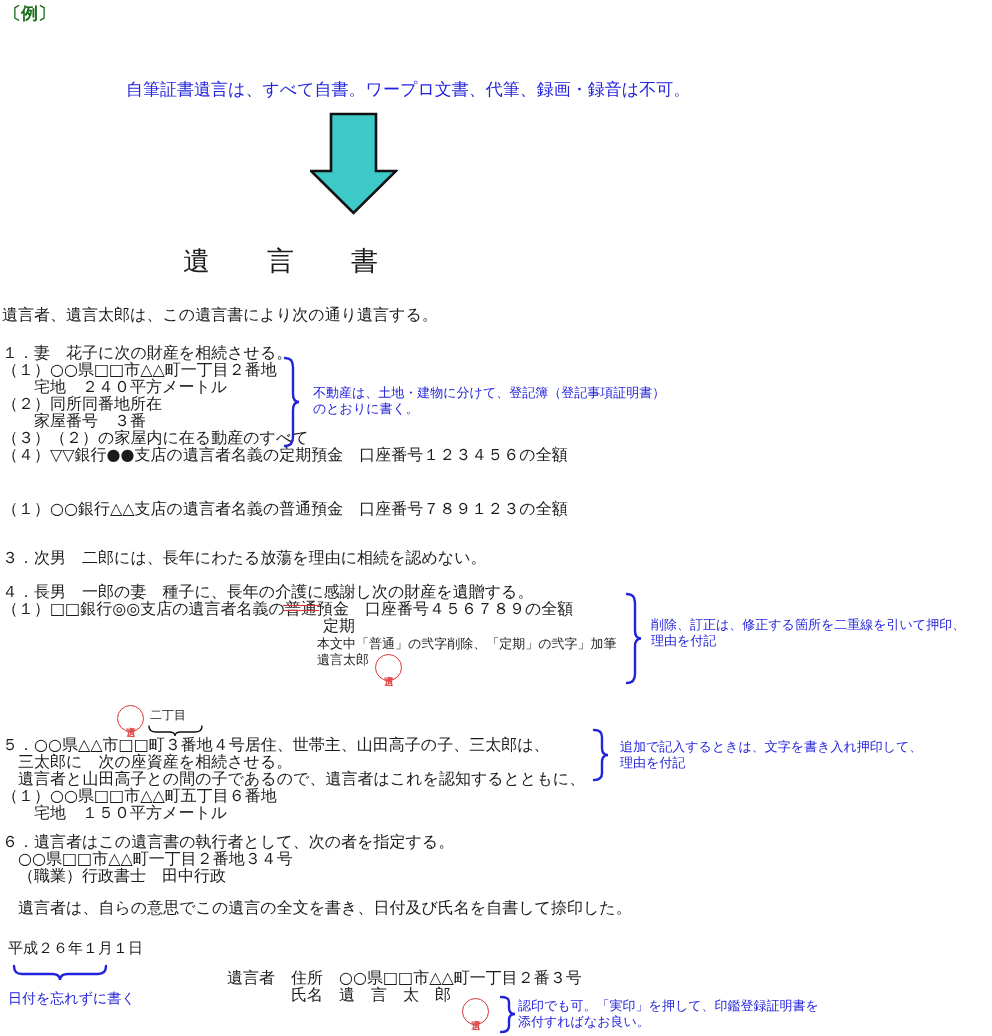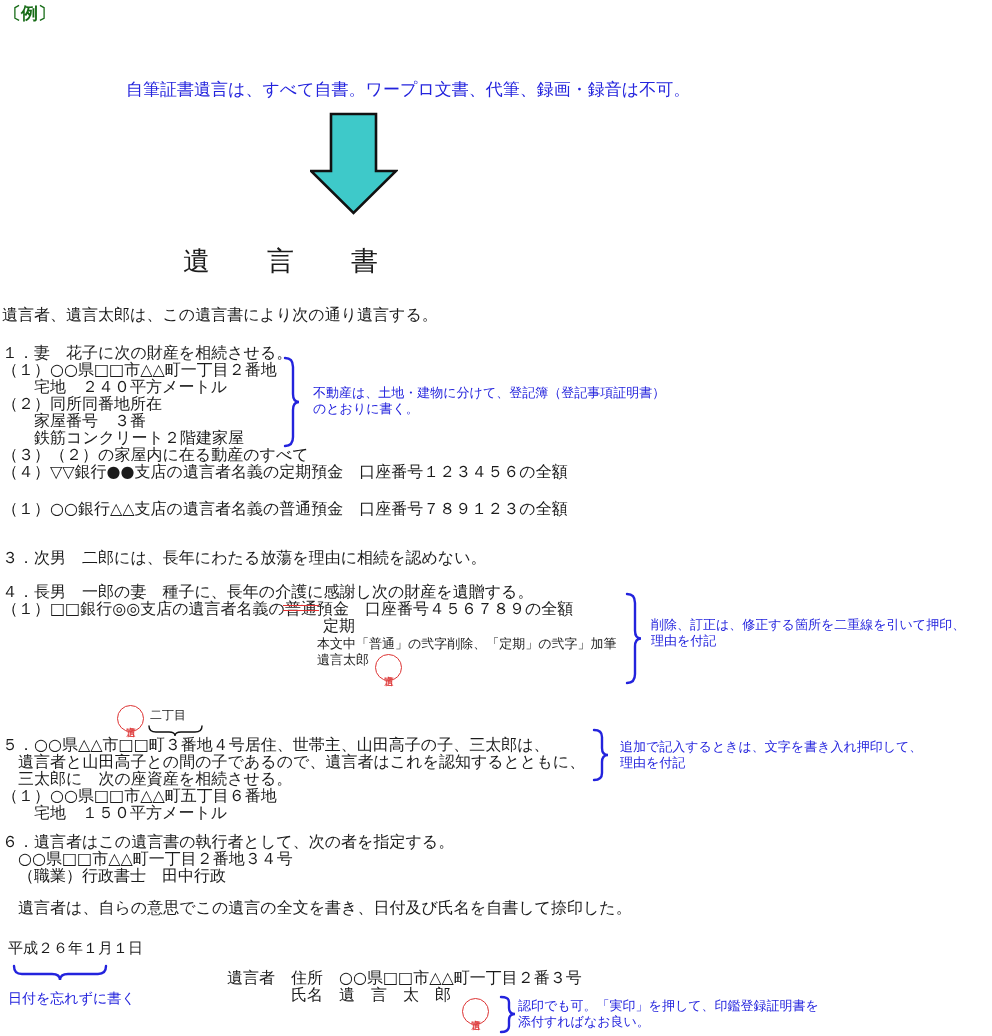--- a/index.html
+++ b/index.html
@@ -54,21 +54,20 @@
 <div class="abs will-title" style="left:183px;top:243px;">遺　　言　　書</div>
 
 <div class="abs body-text" style="left:2px;top:306px;">遺言者、遺言太郎は、この遺言書により次の通り遺言する。</div>
 
 <div class="abs body-text" style="left:2px;top:344px;">
   <div class="ln">１．妻　花子に次の財産を相続させる。</div>
   <div class="ln">（１）○○県□□市△△町一丁目２番地</div>
   <div class="ln">　　宅地　２４０平方メートル</div>
   <div class="ln">（２）同所同番地所在</div>
   <div class="ln">　　家屋番号　３番</div>
-  <div class="ln">　　鉄筋コンクリート２階建家屋</div>
   <div class="ln">（３）（２）の家屋内に在る動産のすべて</div>
   <div class="ln">（４）▽▽銀行●●支店の遺言者名義の定期預金　口座番号１２３４５６の全額</div>
 </div>
 
 <svg class="abs" style="left:282px;top:356px;" width="20" height="92">
   <path d="M3,2 Q11,2 11,11 L11,38 Q11,46 17,46 Q11,46 11,54 L11,81 Q11,90 3,90" fill="none" stroke="#2323dd" stroke-width="2.4" stroke-linecap="round"></path>
 </svg>
 
 <div class="abs note" style="left:313px;top:385px;">
   <div class="ln">不動産は、土地・建物に分けて、登記簿（登記事項証明書）</div>
@@ -114,22 +113,22 @@
 </div>
 
 <div class="abs body-text" style="left:150px;top:707px;font-size:12px;">二丁目</div>
 
 <svg class="abs" style="left:147px;top:724px;" width="58" height="13">
   <path d="M2,2 Q2,8 9,8 L22,8 Q28,8 28,12 Q28,8 34,8 L48,8 Q55,8 55,2" fill="none" stroke="#111111" stroke-width="1.4" stroke-linecap="round"></path>
 </svg>
 
 <div class="abs body-text" style="left:2px;top:736px;">
   <div class="ln">５．○○県△△市□□町３番地４号居住、世帯主、山田高子の子、三太郎は、</div>
+  <div class="ln">　三太郎に　次の座資産を相続させる。</div>
   <div class="ln">　遺言者と山田高子との間の子であるので、遺言者はこれを認知するとともに、</div>
-  <div class="ln">　三太郎に　次の座資産を相続させる。</div>
   <div class="ln">（１）○○県□□市△△町五丁目６番地</div>
   <div class="ln">　　宅地　１５０平方メートル</div>
 </div>
 
 <svg class="abs" style="left:591px;top:728px;" width="20" height="54">
   <path d="M3,2 Q11,2 11,9 L11,20 Q11,27 17,27 Q11,27 11,34 L11,45 Q11,52 3,52" fill="none" stroke="#2323dd" stroke-width="2.4" stroke-linecap="round"></path>
 </svg>
 
 <div class="abs note" style="left:620px;top:739px;">
   <div class="ln">追加で記入するときは、文字を書き入れ押印して、</div>

